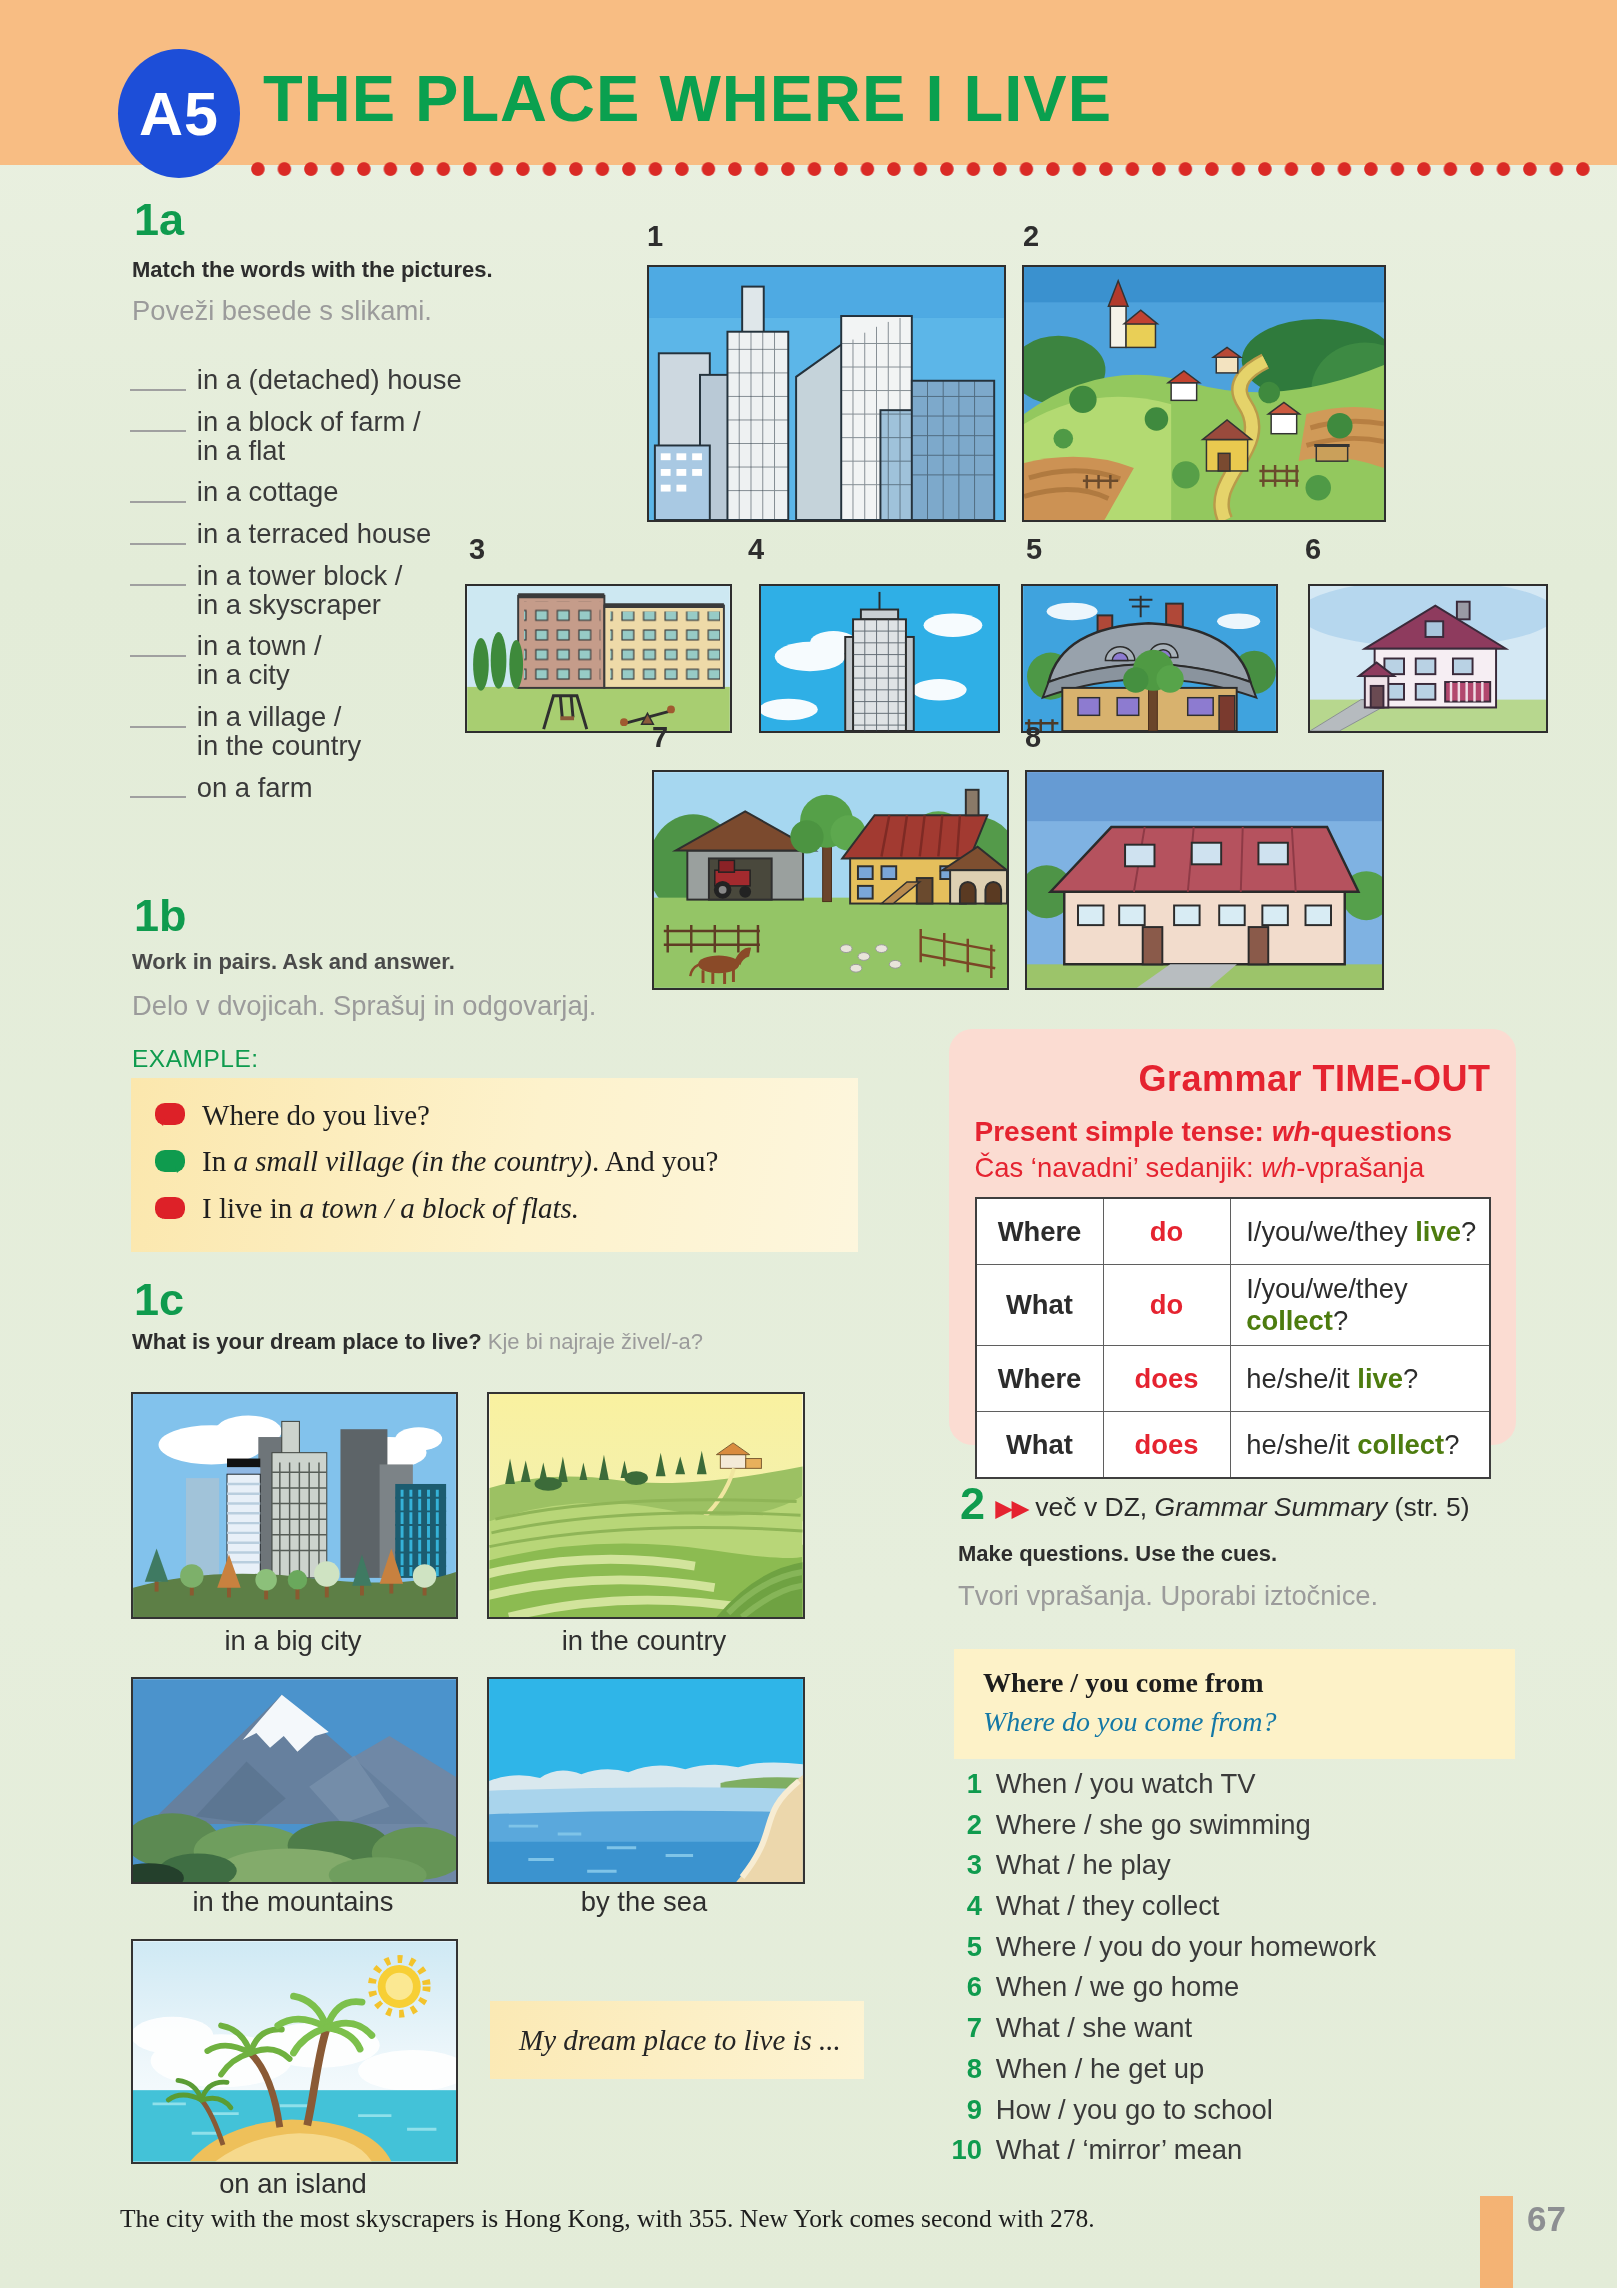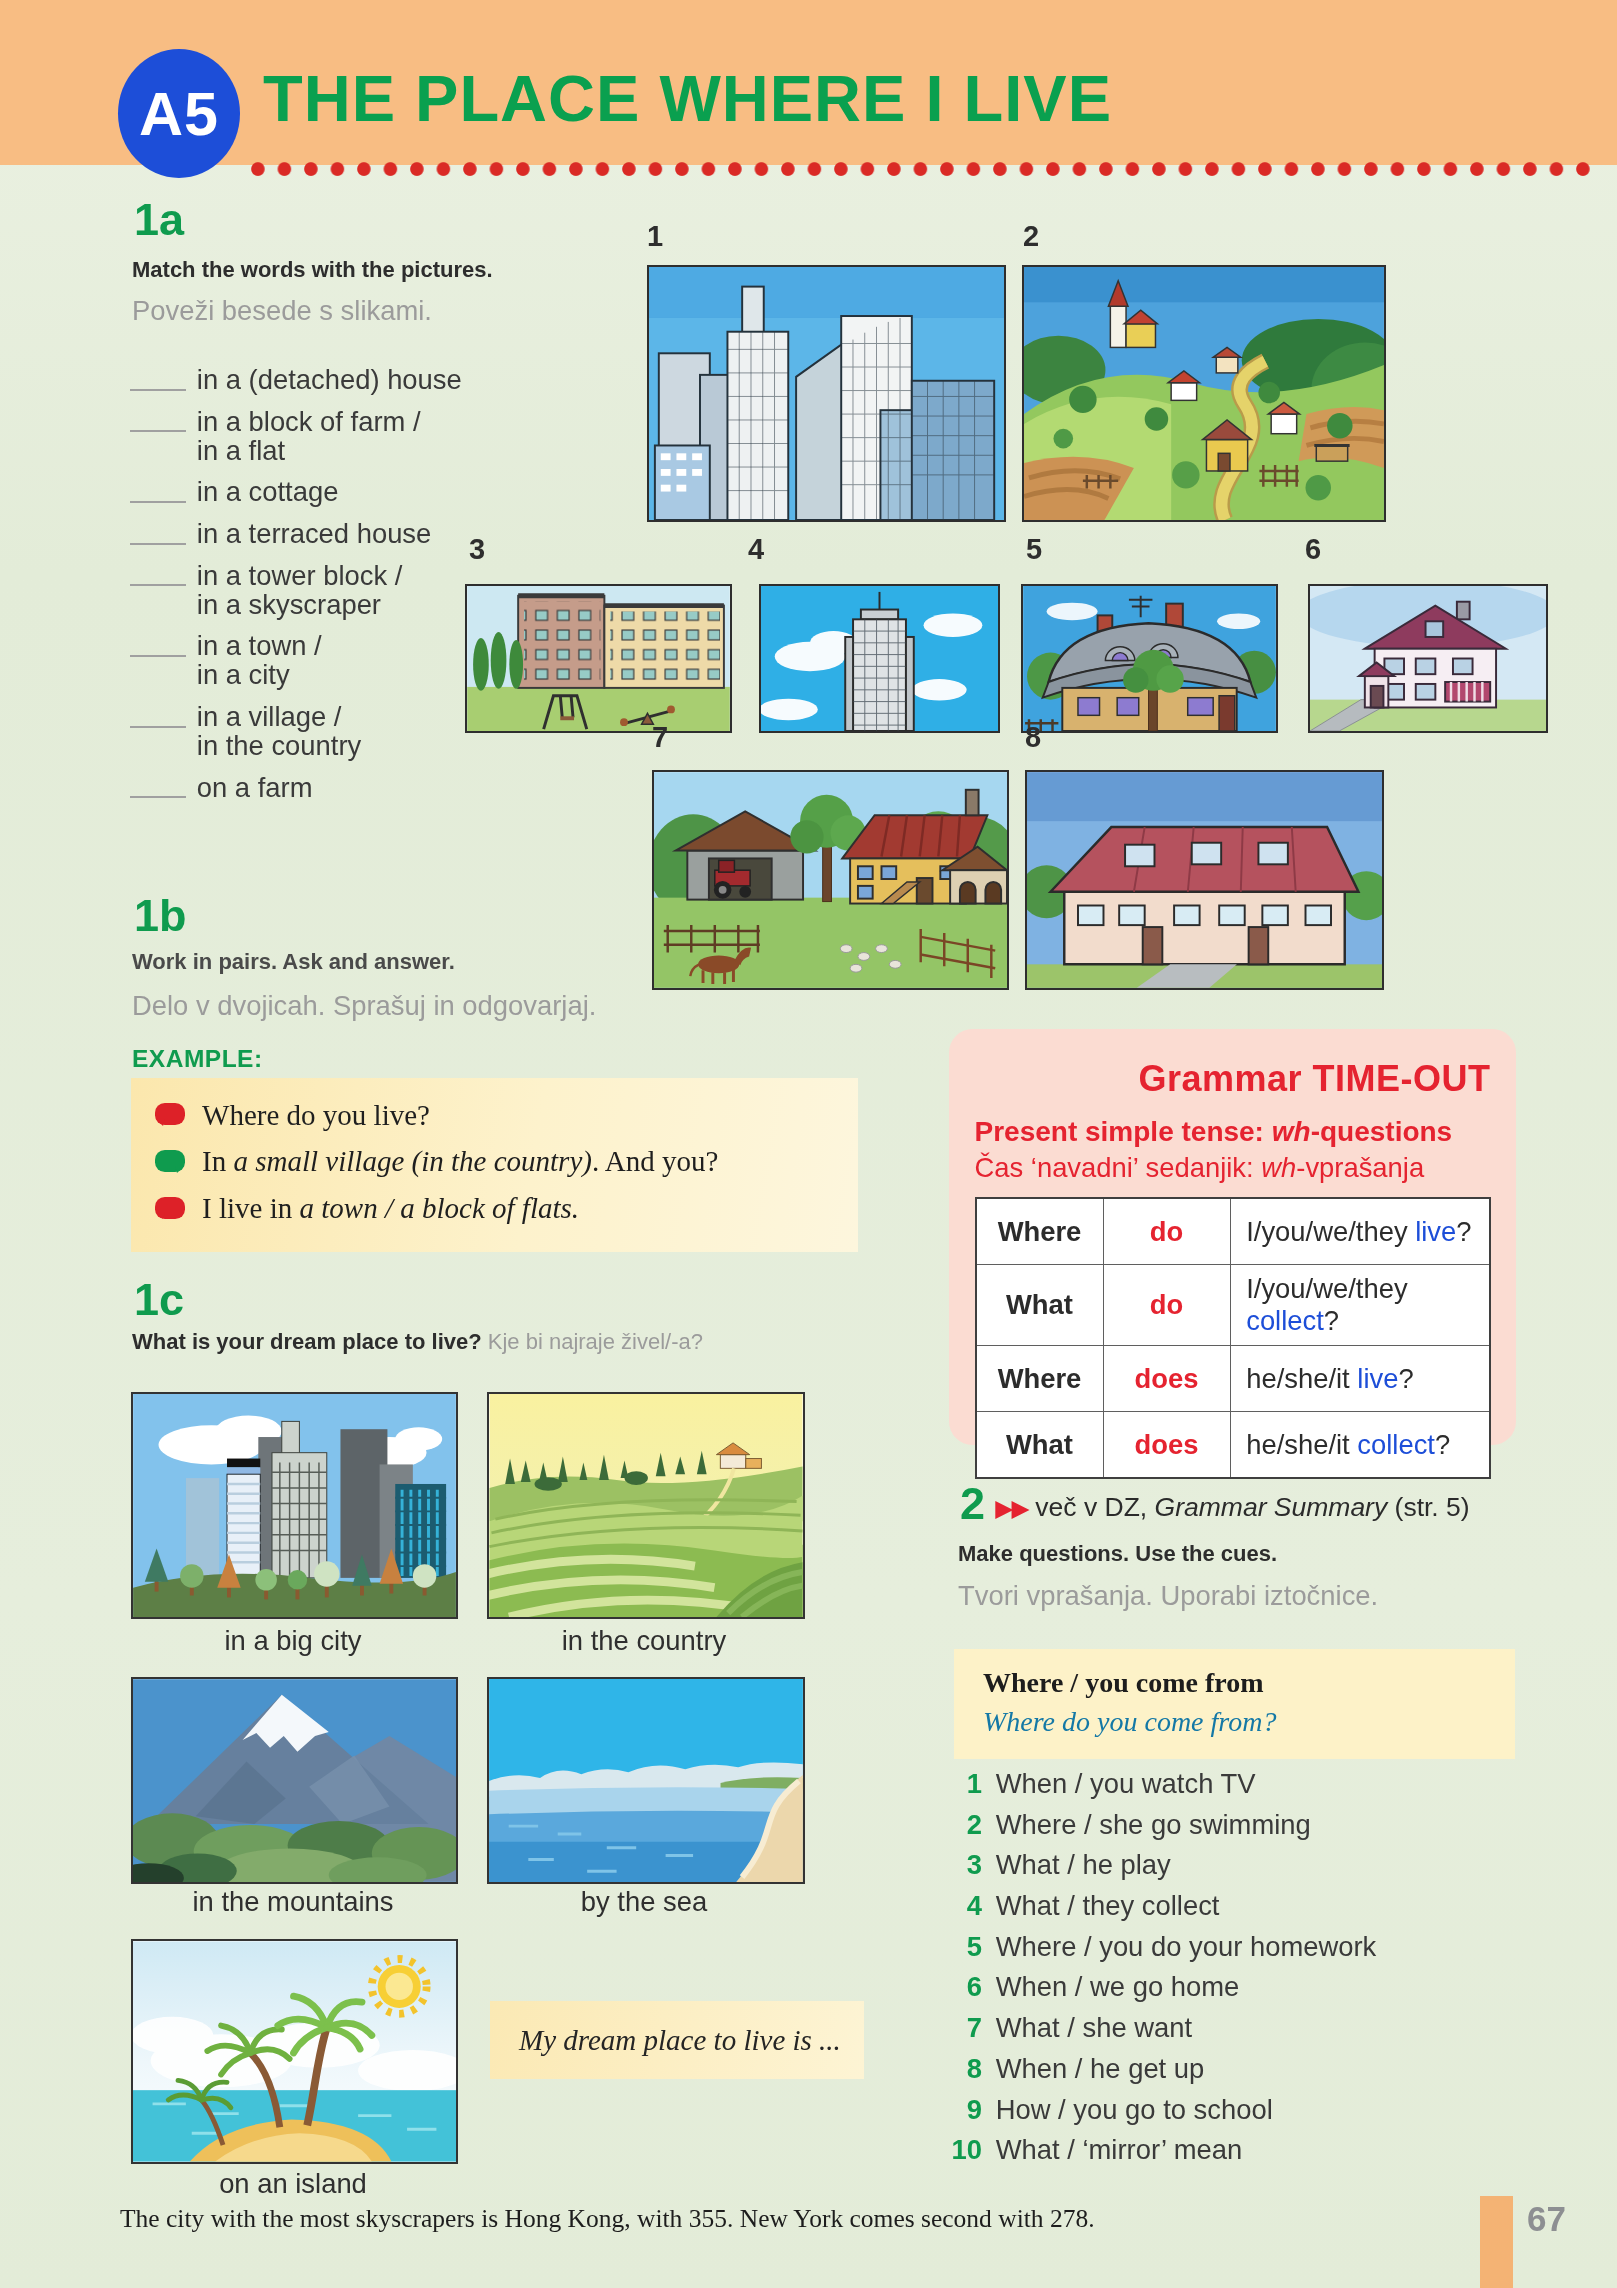--- a/index.html
+++ b/index.html
@@ -28,21 +28,21 @@
   .match-row{display:flex;align-items:flex-start;margin-bottom:12.7px;}
   .blank{display:inline-block;width:56px;height:23.5px;border-bottom:2px solid #a0a0a0;margin-right:10.8px;flex:0 0 auto;}
   .match-lines{font-size:27.4px;line-height:29px;color:#3a3a3a;}
   
   .pic-num{font-size:29px;font-weight:bold;color:#2e2e2e;}
   .pic-frame{position:absolute;border:2.9px solid #2e2e2e;background:#fff;overflow:hidden;}
   .pic-frame svg{display:block;}
   .vec-frame{position:absolute;border:2.5px solid #333;background:#fff;overflow:hidden;}
   .pic-caption{position:absolute;font-size:27.4px;color:#2f2f2f;text-align:left;transform:translateX(-50%);white-space:nowrap;}
   
-  .example-label{font-size:24.5px;font-weight:bold;color:#0f9b4e;letter-spacing:0.5px;}
+  .example-label{font-size:24.5px;font-weight:normal;color:#0f9b4e;letter-spacing:0.5px;}
   .example-box{left:131px;top:1078px;width:727px;height:174px;
     background:linear-gradient(100deg,#fbe7ad 0%,#fdf2cc 55%,#fdf6dd 100%);
     padding:19.6px 0 0 23.5px;box-sizing:border-box;}
   .ex-row{display:flex;align-items:flex-start;margin-bottom:11.8px;}
   .bubble{width:30px;height:21.6px;border-radius:9.8px;display:inline-block;position:relative;margin-top:5.9px;flex:0 0 auto;}
   .bubble.red{background:#dd2128;}
   .bubble.green{background:#0f9b4e;}
   .bubble.red::after{content:"";position:absolute;bottom:-7.8px;left:1px;
     border:7.8px solid rgba(0,0,0,0);border-top-color:#dd2128;border-right-width:2px;}
   .bubble.green::after{content:"";position:absolute;bottom:-7.8px;right:1px;
@@ -54,21 +54,21 @@
     box-sizing:border-box;padding:29px 25.5px 0 25.5px;}
   .grammar-title{font-size:36px;font-weight:bold;color:#e52330;text-align:right;letter-spacing:0.5px;}
   .grammar-sub{font-size:28px;font-weight:bold;color:#e52330;margin-top:15.7px;white-space:nowrap;}
   .grammar-sub-sl{font-size:27.4px;color:#e52330;margin-top:3.9px;white-space:nowrap;}
   .grammar-table{width:100%;border-collapse:collapse;background:#ffffff;margin-top:13.7px;
     border:2px solid #3f3f3f;font-size:27.4px;}
   .grammar-table td{border:1.5px solid #5f5f5f;height:49px;padding:8px;}
   .td-wh{width:110px;text-align:center;font-weight:bold;color:#2c2c2c;}
   .td-aux{width:110px;text-align:center;font-weight:bold;color:#e52330;}
   .td-rest{padding-left:15.7px !important;color:#2c2c2c;}
-  .verb{color:#1d4ed8;font-weight:normal;}
+  .verb{color:#4d7c0f;font-weight:bold;}
   .grammar-foot{margin-top:12.7px;text-align:center;font-size:26.5px;color:#2b2b2b;white-space:nowrap;}
   .arrows{color:#e52330;font-size:23.5px;letter-spacing:-2px;margin-right:7.8px;}
   .gs-it{font-style:italic;font-family:"Liberation Sans",sans-serif;}
   
   .dream-box{left:490px;top:2001px;width:374px;height:78px;background:linear-gradient(100deg,#fbe9b4,#fdf4d4);
     display:flex;align-items:center;padding-left:29px;box-sizing:border-box;}
   .dream-text{font-family:"Liberation Serif",serif;font-style:italic;font-size:29px;color:#252525;}
   .cue-box{left:954px;top:1649px;width:561px;height:110px;background:#fdf2c8;
     box-sizing:border-box;padding:17.6px 0 0 29px;}
   .cue-line1{font-family:"Liberation Serif",serif;font-weight:bold;font-size:28px;color:#1d1d1d;}

